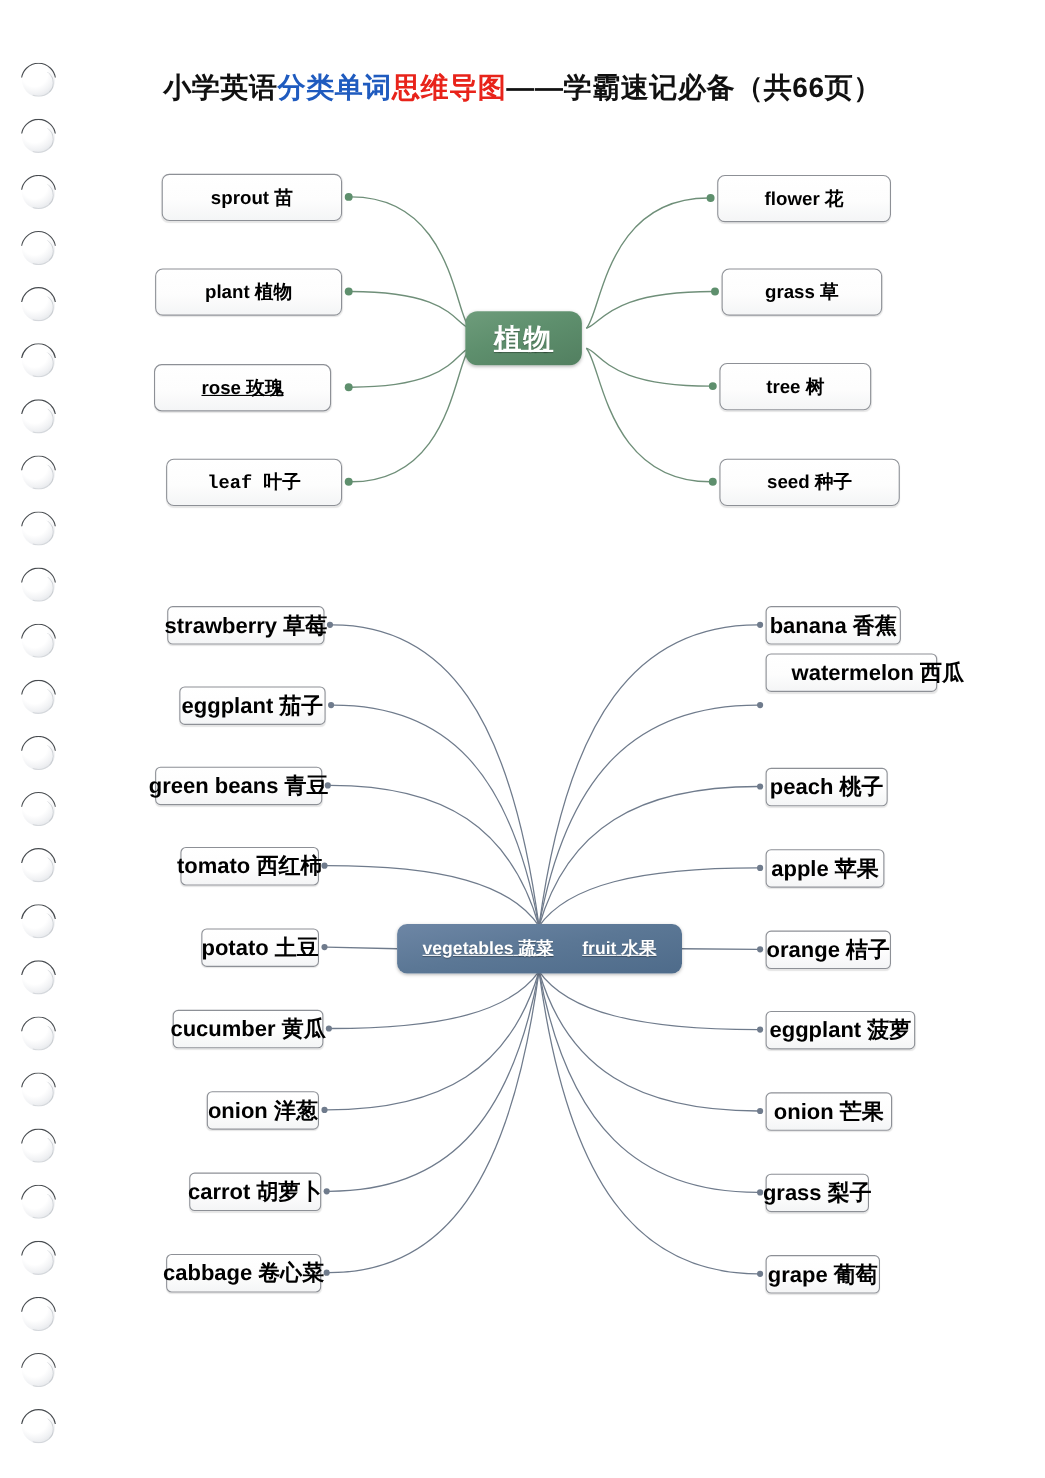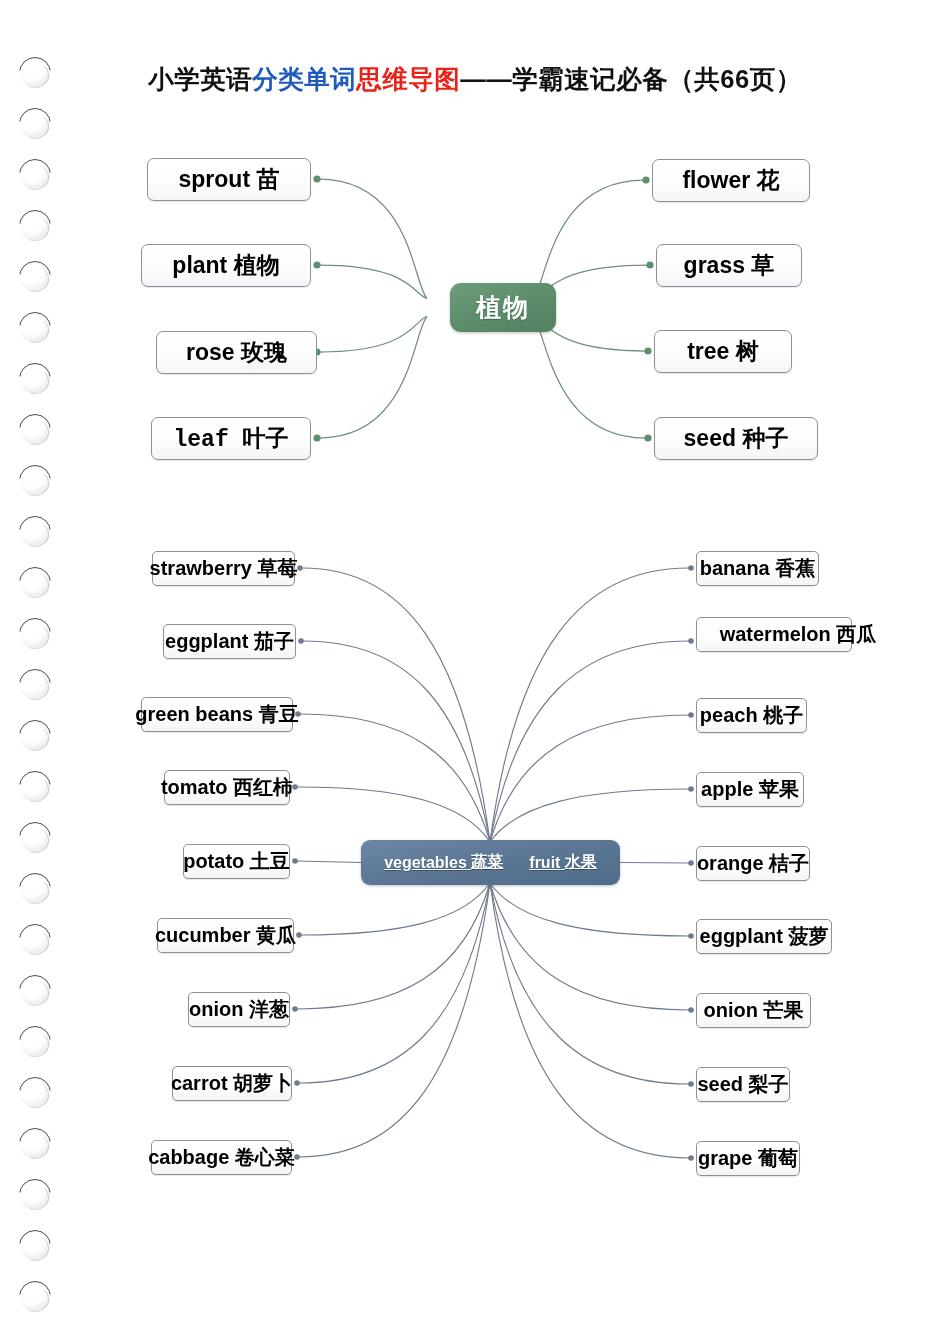--- a/index.html
+++ b/index.html
@@ -42,21 +42,21 @@
 
   
   .node{
     position:absolute;box-sizing:border-box;
     background:linear-gradient(180deg,#ffffff 0%,#fdfdfd 55%,#f4f5f6 100%);
     border:1.3px solid #8d9096;border-radius:7px;
     display:flex;align-items:center;justify-content:center;
     color:#000000;font-weight:bold;white-space:nowrap;
     box-shadow:0 1px 1px rgba(0,0,0,.10);
   }
-  .plant-node{font-size:23px;height:43px;}
+  .plant-node{font-size:17px;height:43px;}
   .vf-node{font-size:20px;height:35px;border-radius:5px;}
 
   .center{
     position:absolute;box-sizing:border-box;display:flex;align-items:center;justify-content:center;
     color:#ffffff;font-weight:bold;white-space:nowrap;
   }
   #center-plant{
     border-radius:11px;
     background:linear-gradient(160deg,#6e9c7b 0%,#5e8f6d 45%,#527f60 100%);
     box-shadow:0 1px 3px rgba(0,0,0,.25);
@@ -158,52 +158,52 @@
       <circle cx="691" cy="982" r="2.8" fill="#6f7b8c"></circle>
       <path d="M 689 982 C 579.55 982 516 943.9 490 855" fill="none" stroke="#6f7b8c" stroke-width="1.15"></path>
       <circle cx="691" cy="1056" r="2.8" fill="#6f7b8c"></circle>
       <path d="M 689 1056 C 579.55 1056 516 995.7 490 855" fill="none" stroke="#6f7b8c" stroke-width="1.15"></path>
       <circle cx="691" cy="1130" r="2.8" fill="#6f7b8c"></circle>
       <path d="M 689 1130 C 579.55 1130 516 1047.5 490 855" fill="none" stroke="#6f7b8c" stroke-width="1.15"></path>
     </svg>
 
   <div id="nodes">
 
-    <div class="center" id="center-plant" style="left: 450px; top: 255px; width: 106px; height: 49px;">植物</div>
+    <div class="center" id="center-plant" style="left: 423px; top: 255px; width: 106px; height: 49px; text-decoration: underline;">植物</div>
 
     <div class="center" id="center-vf" style="left: 361px; top: 812px; width: 259px; height: 45px;">
       <span>vegetables</span>
       <span>&nbsp;</span>
       <span>蔬菜</span>
       <span class="gap"></span>
       <span>fruit</span>
       <span>&nbsp;</span>
       <span>水果</span>
     </div>
 
   <div class="node plant-node" style="left: 147px; top: 129.5px; width: 164px; height: 43px;">sprout  苗</div>
       <div class="node plant-node" style="left: 141px; top: 215.5px; width: 170px; height: 43px;">plant  植物</div>
-      <div class="node plant-node" style="left: 156px; top: 302.5px; width: 161px; height: 43px;">rose  玫瑰</div>
+      <div class="node plant-node" style="left: 140px; top: 302.5px; width: 161px; height: 43px; text-decoration: underline;">rose  玫瑰</div>
       <div class="node plant-node" style="left: 151px; top: 388.5px; width: 160px; height: 43px; font-family: Liberation Mono, monospace;">leaf   叶子</div>
       <div class="node plant-node" style="left: 652px; top: 130.5px; width: 158px; height: 43px;">flower 花</div>
       <div class="node plant-node" style="left: 656px; top: 215.5px; width: 146px; height: 43px;">grass  草</div>
       <div class="node plant-node" style="left: 654px; top: 301.5px; width: 138px; height: 43px;">tree   树</div>
       <div class="node plant-node" style="left: 654px; top: 388.5px; width: 164px; height: 43px;">seed  种子</div>
       <div class="node vf-node" style="left: 152px; top: 522.5px; width: 143px; height: 35px;">strawberry 草莓</div>
       <div class="node vf-node" style="left: 163px; top: 595.5px; width: 133px; height: 35px;">eggplant 茄子</div>
       <div class="node vf-node" style="left: 141px; top: 668.5px; width: 152px; height: 35px;">green beans 青豆</div>
       <div class="node vf-node" style="left: 164px; top: 741.5px; width: 126px; height: 35px;">tomato 西红柿</div>
       <div class="node vf-node" style="left: 183px; top: 815.5px; width: 107px; height: 35px;">potato 土豆</div>
       <div class="node vf-node" style="left: 157px; top: 889.5px; width: 137px; height: 35px;">cucumber 黄瓜</div>
       <div class="node vf-node" style="left: 188px; top: 963.5px; width: 102px; height: 35px;">onion 洋葱</div>
       <div class="node vf-node" style="left: 172px; top: 1037.5px; width: 120px; height: 35px;">carrot 胡萝卜</div>
       <div class="node vf-node" style="left: 151px; top: 1111.5px; width: 141px; height: 35px;">cabbage 卷心菜</div>
       <div class="node vf-node" style="left: 696px; top: 522.5px; width: 123px; height: 35px;">banana  香蕉</div>
-      <div class="node vf-node" style="left: 696px; top: 589px; width: 156px; height: 35px; padding-left: 48px;">watermelon  西瓜</div>
+      <div class="node vf-node" style="left: 696px; top: 566px; width: 156px; height: 35px; padding-left: 48px;">watermelon  西瓜</div>
       <div class="node vf-node" style="left: 696px; top: 669.5px; width: 111px; height: 35px;">peach  桃子</div>
       <div class="node vf-node" style="left: 696px; top: 743.5px; width: 108px; height: 35px;">apple  苹果</div>
       <div class="node vf-node" style="left: 696px; top: 817.5px; width: 114px; height: 35px;">orange 桔子</div>
       <div class="node vf-node" style="left: 696px; top: 890.5px; width: 136px; height: 35px;">eggplant 菠萝</div>
       <div class="node vf-node" style="left: 696px; top: 964.5px; width: 115px; height: 35px;">onion 芒果</div>
-      <div class="node vf-node" style="left: 696px; top: 1038.5px; width: 94px; height: 35px;">seed 梨子</div>
+      <div class="node vf-node" style="left: 696px; top: 1038.5px; width: 94px; height: 35px;">grass 梨子</div>
       <div class="node vf-node" style="left: 696px; top: 1112.5px; width: 104px; height: 35px;">grape 葡萄</div>
     </div>
 </div>
 
 </body></html>

